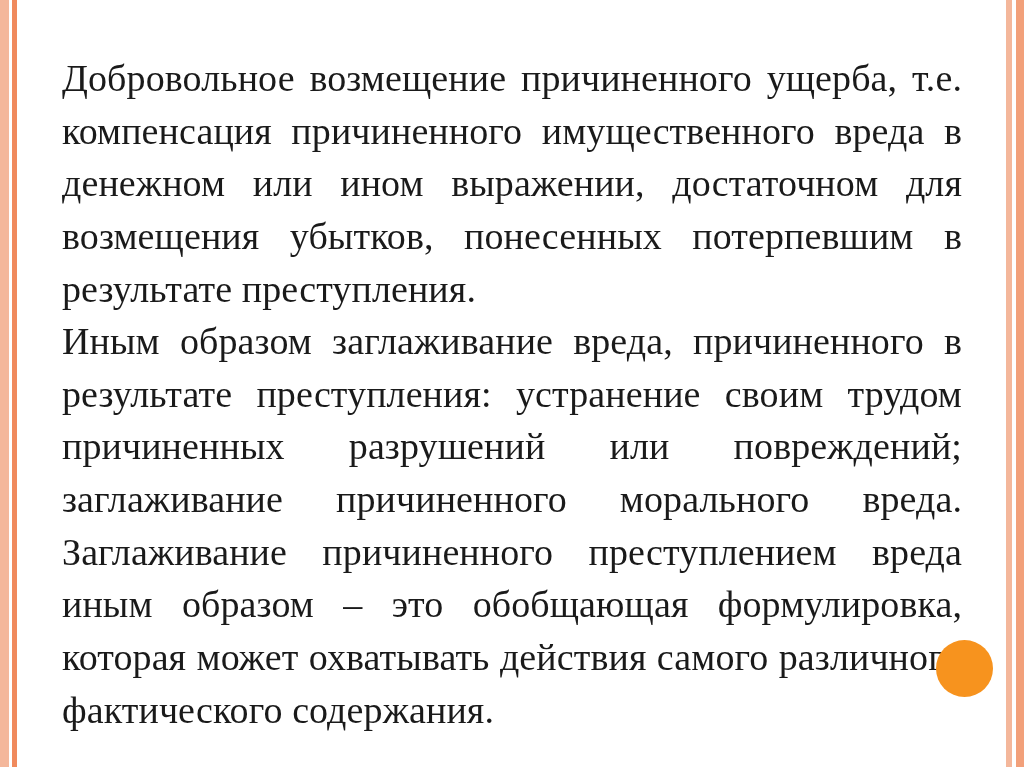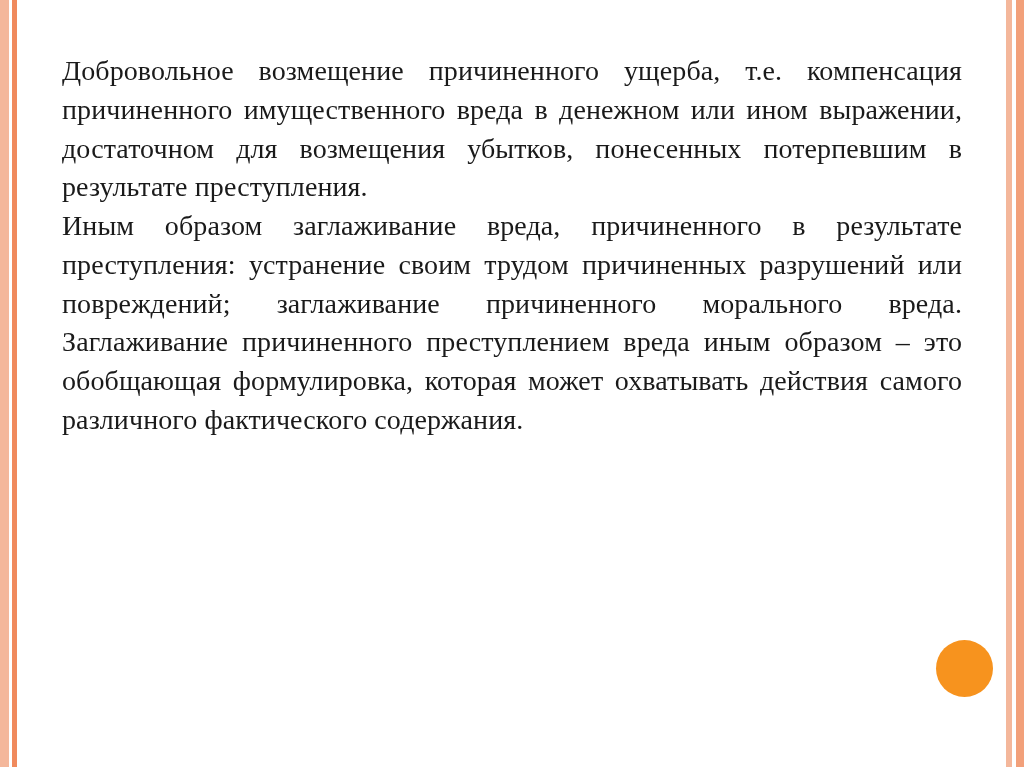--- a/index.html
+++ b/index.html
@@ -44,21 +44,21 @@
   .edge-right.r2 { right: 8px; background: #ffffff; width: 4px; }
   .edge-right.r3 { right: 0px; background: #f2a07a; width: 8px; }
 
   .content {
     position: absolute;
     left: 62px;
     top: 52px;
     width: 900px;
   }
   .para {
-    font-size: 28px;
+    font-size: 38px;
     line-height: 1.385;
     color: #1a1a1a;
     text-align: justify;
     text-justify: inter-word;
     margin: 0;
     letter-spacing: 0.1px;
   }
   .para + .para {
     margin-top: 0px;
   }

